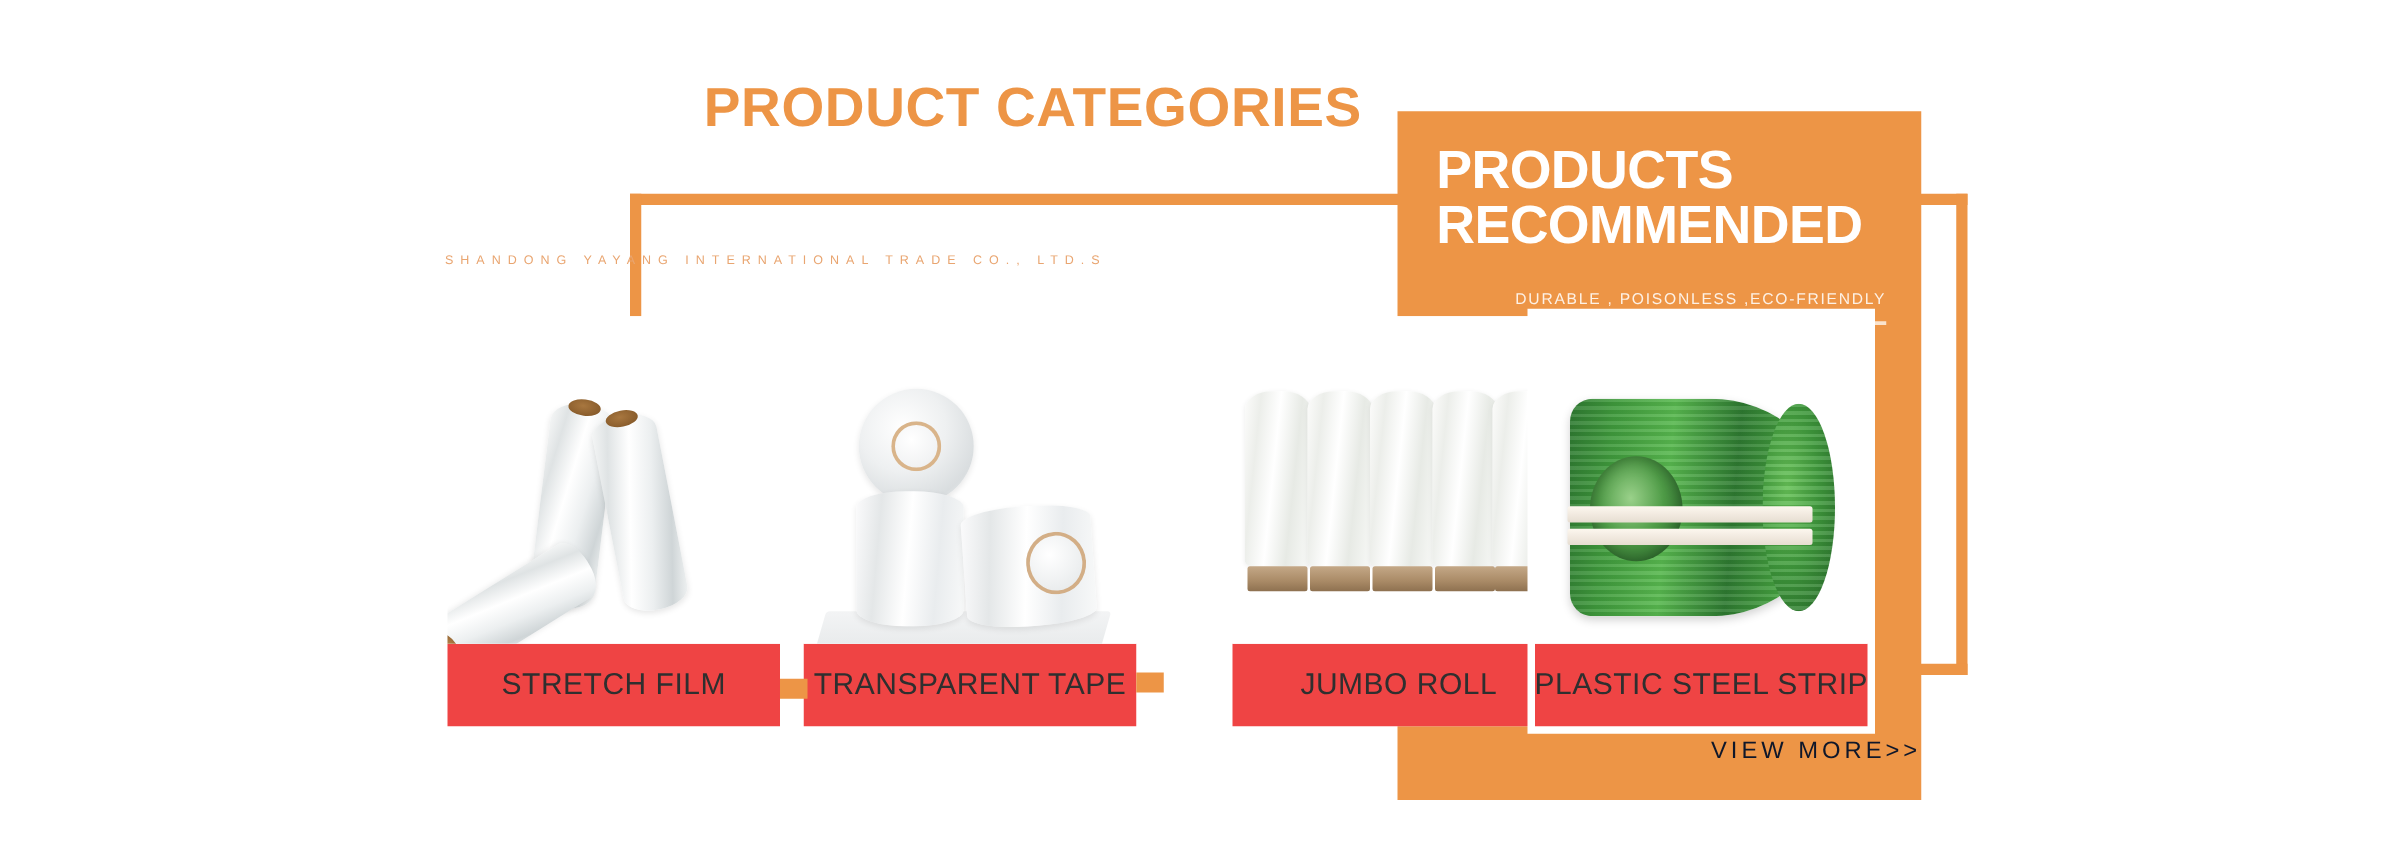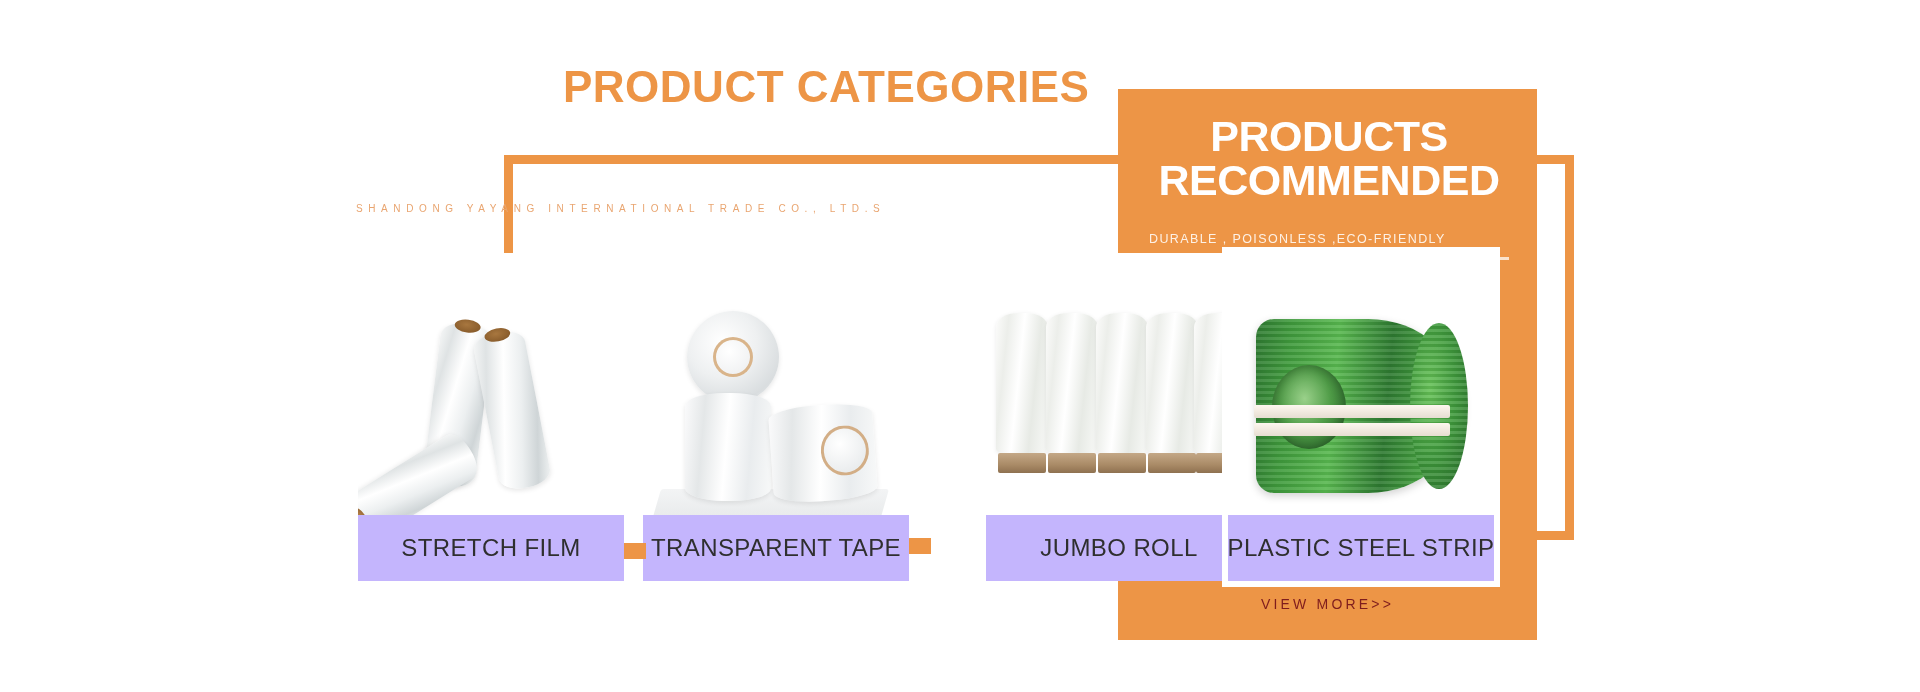--- a/index.html
+++ b/index.html
@@ -32,41 +32,41 @@
     background:var(--accent);
   }
 
   
   .promo-panel {
     position:absolute; left:1118px; top:89px; width:419px; height:551px;
     background:var(--accent);
   }
   .promo-title {
     position:absolute; right:28px; top:25px;
-    width:360px; text-align:center;
+    width:360px; text-align:left;
     color:#ffffff; font-weight:bold; font-size:43px;
     line-height:1.03; letter-spacing:-0.5px;
   }
   .promo-sub {
     position:absolute; right:28px; top:143px; width:360px;
-    color:#fdf1e6; font-size:12.5px;
+    text-align:right; color:#fdf1e6; font-size:12.5px;
     letter-spacing:1.4px; white-space:nowrap;
   }
   .promo-dash-left {
     position:absolute; left:86px; top:168px; width:22px; height:3px;
     background:#fae3cd;
   }
   .promo-dash-right {
     position:absolute; right:28px; top:168px; width:22px; height:3px;
     background:#fae3cd;
   }
   .view-more {
     position:absolute; left:0; right:0; bottom:28px;
-    text-align:center; color:#7f1d1d;
-    font-size:14px; letter-spacing:3.2px;
+    text-align:right; color:#0f172a;
+    font-size:19px; letter-spacing:3.2px;
     cursor:pointer; white-space:nowrap;
   }
 
   
   .section-heading {
     position:absolute; left:563px; top:62px;
     color:var(--accent); font-weight:bold; font-size:44px;
     letter-spacing:0.5px; white-space:nowrap;
   }
   .company-name {
@@ -77,21 +77,21 @@
 
   
   .card {
     position:absolute; background:#ffffff;
     display:flex; flex-direction:column;
   }
   .card .photo {
     flex:1 1 auto; background:#ffffff; position:relative; overflow:hidden;
   }
   .card .label {
-    height:66px; background:#c4b5fd; display:flex;
+    height:66px; background:#ef4444; display:flex;
     align-items:center; justify-content:center;
     color:#2f2f2f; font-size:24px; letter-spacing:0.4px;
     white-space:nowrap;
   }
   .card.c1 { left:358px; top:253px; width:266px; height:328px; }
   .card.c2 { left:643px; top:253px; width:266px; height:328px;text-align:center; }
   .card.c3 { left:986px; top:253px; width:266px; height:328px; }
   .card.c4 { left:1228px; top:253px; width:266px; height:328px;
              box-shadow:0 0 0 6px #ffffff;text-align:right; }
 

